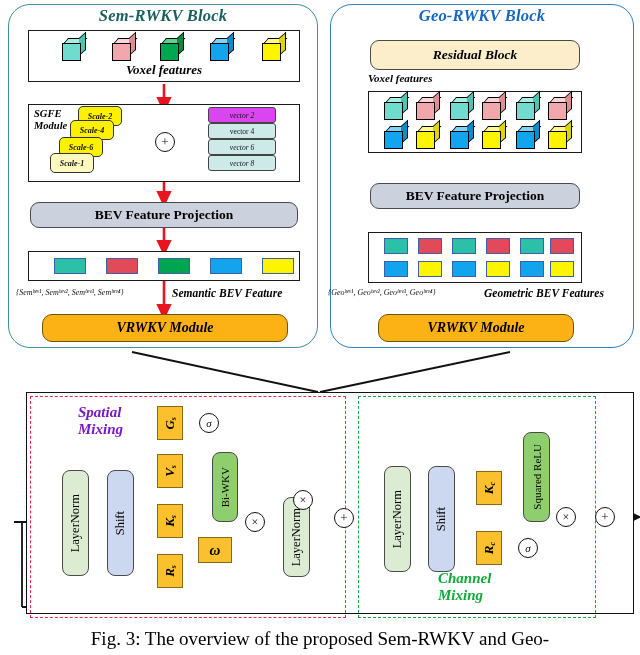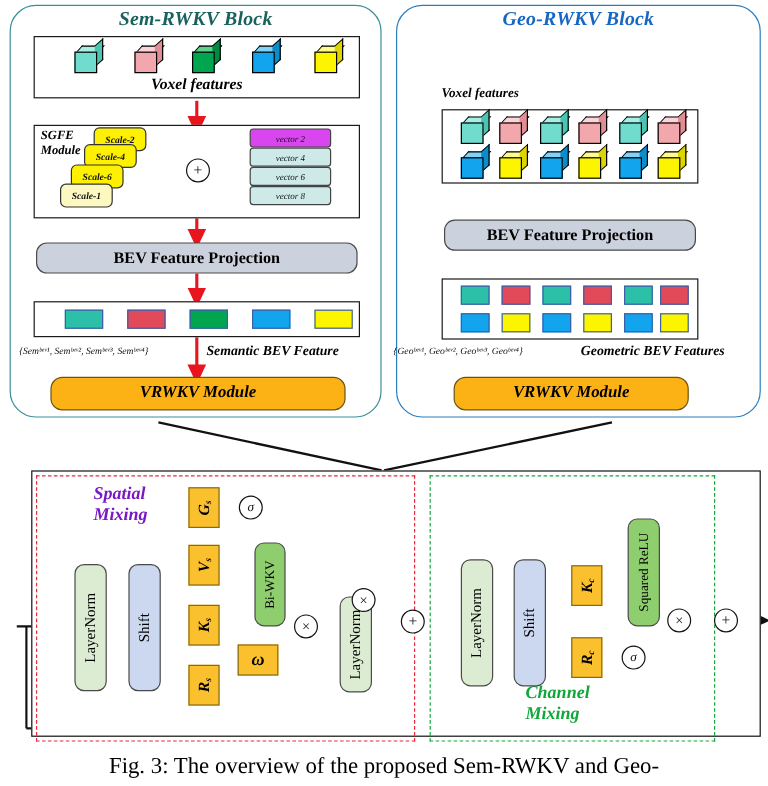--- a/index.html
+++ b/index.html
@@ -263,21 +263,21 @@
   </div>
 
   <div class="abs circ" style="left:155px;top:132px;width:20px;height:20px;font-size:13px;font-style:normal;">
     <span>+</span>
   </div>
 
   <div class="abs" style="left:208px;top:107px;width:68px;height:16px;background:#d946ef;border:1.1px solid #444;border-radius:3px;">
     <div style="font-size:7.5px;font-style:italic;text-align:center;line-height:16px;color:#111;">vector 2</div>
   </div>
   <div class="abs" style="left:208px;top:123px;width:68px;height:16px;background:#cdeae8;border:1.1px solid #444;border-radius:3px;">
-    <div style="font-size:7.5px;font-style:italic;text-align:center;line-height:16px;color:#111;">vector 4</div>
+    <div style="font-size:7.5px;text-align:center;line-height:16px;color:#111;">vector 4</div>
   </div>
   <div class="abs" style="left:208px;top:139px;width:68px;height:16px;background:#cdeae8;border:1.1px solid #444;border-radius:3px;">
     <div style="font-size:7.5px;font-style:italic;text-align:center;line-height:16px;color:#111;">vector 6</div>
   </div>
   <div class="abs" style="left:208px;top:155px;width:68px;height:16px;background:#cdeae8;border:1.1px solid #444;border-radius:3px;">
     <div style="font-size:7.5px;font-style:italic;text-align:center;line-height:16px;color:#111;">vector 8</div>
   </div>
 
   <div class="abs bev-proj" style="left:30px;top:202px;width:268px;height:26px;">
     <span>BEV Feature Projection</span>
@@ -293,20 +293,23 @@
   <div class="abs formula" style="left:16px;top:288px;width:150px;">{Sem₟ᵇᵉᵛ¹, Sem₟ᵇᵉᵛ², Sem₟ᵇᵉᵛ³, Sem₟ᵇᵉᵛ⁴}</div>
   <div class="abs capt-side" style="left:172px;top:287px;">Semantic BEV Feature</div>
 
   <div class="abs vrwkv" style="left:42px;top:314px;width:246px;height:28px;">
     <span>VRWKV Module</span>
   </div>
 
   <div class="abs panel" style="left:330px;top:4px;width:304px;height:344px;"></div>
   <div class="abs blk-title t-geo" style="left:330px;top:6px;width:304px;">Geo-RWKV Block</div>
 
+  <div class="abs resid" style="left:370px;top:40px;width:210px;height:30px;">
+    <span>Residual Block</span>
+  </div>
   <div class="abs lbl" style="left:368px;top:72px;font-size:11px;text-align:left;">Voxel features</div>
 
   <div class="abs box" style="left:368px;top:91px;width:214px;height:62px;"></div>
   <div class="abs" style="left:368px;top:91px;width:214px;height:31px;">
     <div style="position:absolute;left:16px;top:6px;">
         <div class="cube">
           <div class="t" style="background:#a8eee3"></div>
           <div class="r" style="background:#4cc4b2"></div>
           <div class="f" style="background:#6fdccd"></div>
         </div>

